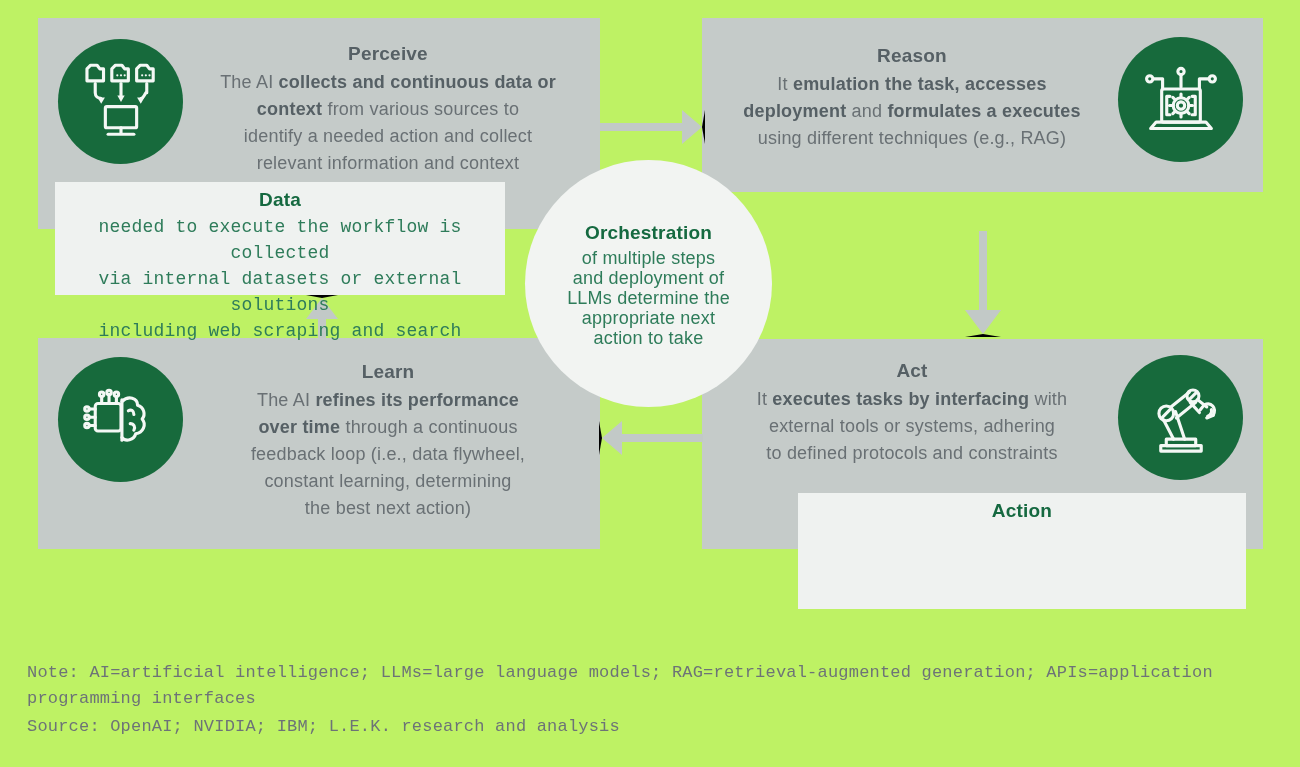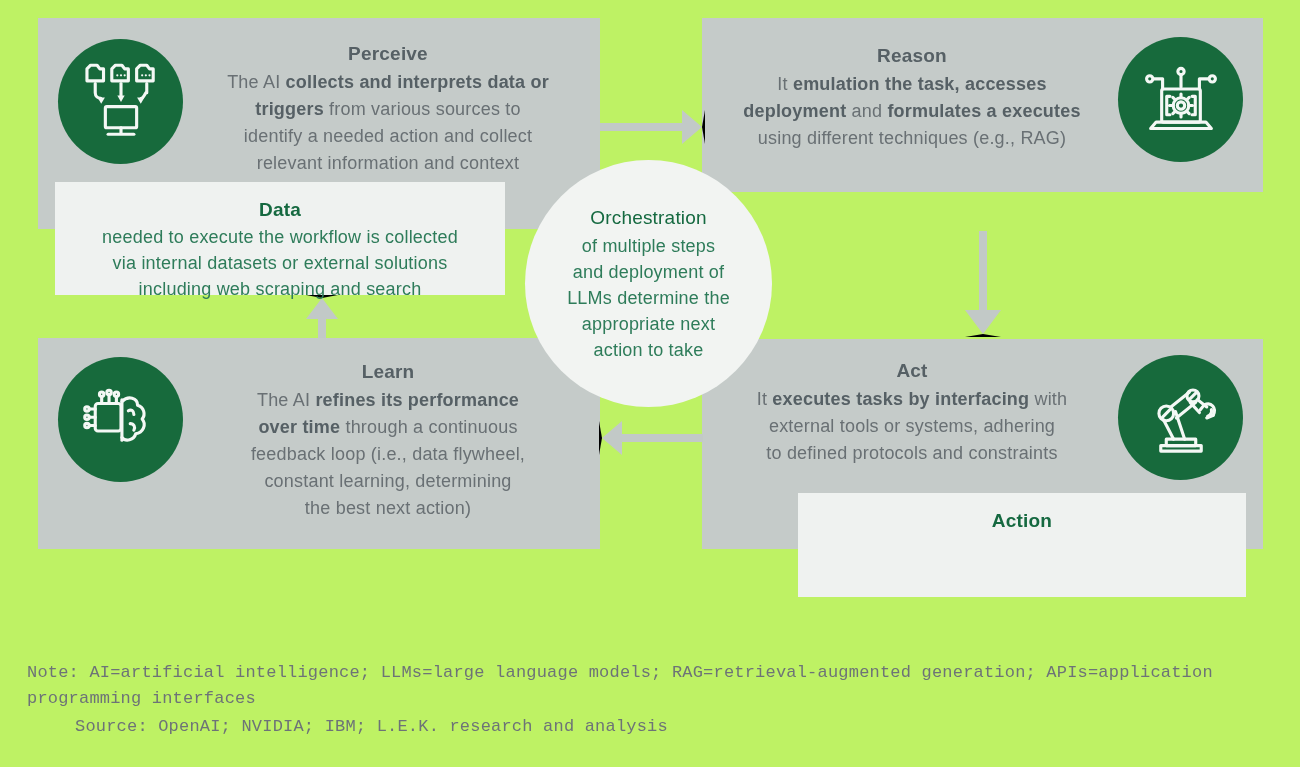--- a/index.html
+++ b/index.html
@@ -1,41 +1,41 @@
 <!DOCTYPE html>
 <html><head>
 <meta charset="utf-8">
 <style>
   html,body{margin:0;padding:0;background:#ffffff;}
   .page{
     position:relative;width:1300px;height:767px;background:#bef264;overflow:hidden;
     font-family:"Liberation Sans","DejaVu Sans",sans-serif;
   }
   .graybox{position:absolute;background:#c5cbc9;z-index:1;}
-  .lightbox{position:absolute;background:#eff2f0;z-index:4;text-align:center;padding-top:14px;box-sizing:border-box;}
+  .lightbox{position:absolute;background:#eff2f0;z-index:4;text-align:center;padding-top:4px;box-sizing:border-box;}
   .orb{position:absolute;background:#f2f4f2;border-radius:50%;z-index:3;display:flex;flex-direction:column;justify-content:center;align-items:center;text-align:center;}
   .icon-circle{position:absolute;width:125px;height:125px;border-radius:50%;background:#176a3c;display:flex;align-items:center;justify-content:center;}
   .icon-circle svg{width:92px;height:92px;}
   .boxtext{position:absolute;text-align:center;color:#697074;font-size:18px;line-height:27px;letter-spacing:.2px;}
   .boxtext h3{margin:0 0 1px 0;font-size:19px;line-height:28px;color:#566065;font-weight:700;letter-spacing:.2px;}
   .boxtext b{color:#566065;font-weight:700;}
   .lines{white-space:pre-line;}
   .lightbox h3{margin:0 0 1px 0;font-size:19px;line-height:27px;color:#156940;font-weight:700;letter-spacing:.2px;}
-  .lightbox p{margin:0;font-size:18px;line-height:26px;color:#2e7c5a;letter-spacing:.2px;}
-  .orb h3{margin:0 0 2px 0;font-size:19px;line-height:27px;color:#156940;font-weight:400;letter-spacing:.2px;}
-  .orb p{margin:0;font-size:18px;line-height:26px;color:#2e7c5a;letter-spacing:.2px;}
+  .lightbox p{margin:0;font-size:18px;line-height:26px;color:#2e7c5a;letter-spacing:.2px;font-family:Liberation Mono, monospace;}
+  .orb h3{margin:0 0 2px 0;font-size:19px;line-height:27px;color:#156940;font-weight:700;letter-spacing:.2px;}
+  .orb p{margin:0;font-size:18px;line-height:20px;color:#2e7c5a;letter-spacing:.2px;}
   .shaft{position:absolute;background:#c2c9c7;z-index:2;}
   .ahead{position:absolute;width:0;height:0;border-style:solid;z-index:2;}
   .ahead.right{border-top:17px solid transparent;border-bottom:17px solid transparent;border-left:20px solid #c2c9c7;}
   .ahead.down{border-left:18px solid transparent;border-right:18px solid transparent;border-top:24px solid #c2c9c7;}
   .ahead.left{border-top:17px solid transparent;border-bottom:17px solid transparent;border-right:20px solid #c2c9c7;}
   .ahead.up{border-left:16px solid transparent;border-right:16px solid transparent;border-bottom:21px solid #c2c9c7;}
   .footer{position:absolute;left:27px;top:660px;width:1252px;color:#6d7377;font-size:17px;line-height:26px;letter-spacing:.2px;z-index:1;}
   .footer p{margin:0;font-family:Liberation Mono, monospace;}
-  .footer .src{margin-top:2px;margin-left:48px;}
+  .footer .src{margin-top:2px;}
   svg{stroke:#f4f8f5;fill:none;stroke-width:3.4;stroke-linecap:round;stroke-linejoin:round;}
   svg .fillw{fill:#f4f8f5;stroke:none;}
 </style>
 </head>
 <body>
 
 <div class="page">
 
   <section class="graybox" style="left:38px;top:18px;width:562px;height:211px;">
     <div class="icon-circle" style="left:20px;top:21px;">
@@ -55,22 +55,22 @@
         <polygon class="fillw" points="46,43 54,43 50,50"></polygon>
         <path d="M78,30 v10 c0,-4 -3,6 -6,6"></path>
         <polygon class="fillw" points="67.5,45 75.5,45 71.5,52"></polygon>
         <rect x="33" y="55" width="34" height="23" rx="1.5"></rect>
         <path d="M50,78 v6"></path>
         <path d="M36,85 h28"></path>
       </svg>
     </div>
     <div class="boxtext" style="left:140px;top:22px;width:420px;">
       <h3>Perceive</h3>
-      <p class="lines" style="margin:0;">The AI <b>collects and interprets data or</b>
-<b>triggers</b> from various sources to
+      <p class="lines" style="margin:0;">The AI <b>collects and continuous data or</b>
+<b>context</b> from various sources to
 identify a needed action and collect
 relevant information and context</p>
     </div>
   </section>
 
   <section class="graybox" style="left:702px;top:18px;width:561px;height:174px;">
     <div class="icon-circle" style="left:416px;top:19px;">
       <svg viewBox="0 0 100 100">
         <path d="M30,38 V27 H20"></path>
           <circle cx="16" cy="27" r="3.4"></circle>
@@ -148,21 +148,21 @@
     </div>
   </section>
 
   <aside class="lightbox" style="left:55px;top:182px;width:450px;height:113px;">
     <h3>Data</h3>
     <p class="lines">needed to execute the workflow is collected
 via internal datasets or external solutions
 including web scraping and search</p>
   </aside>
 
-  <aside class="lightbox" style="left:798px;top:493px;width:448px;height:104px;">
+  <aside class="lightbox" style="left:798px;top:493px;width:448px;height:116px;">
     <h3>Action</h3>
   </aside>
 
   <div class="orb" style="left:525px;top:160px;width:247px;height:247px;">
     <h3>Orchestration</h3>
     <p class="lines">of multiple steps
 and deployment of
 LLMs determine the
 appropriate next
 action to take</p>

